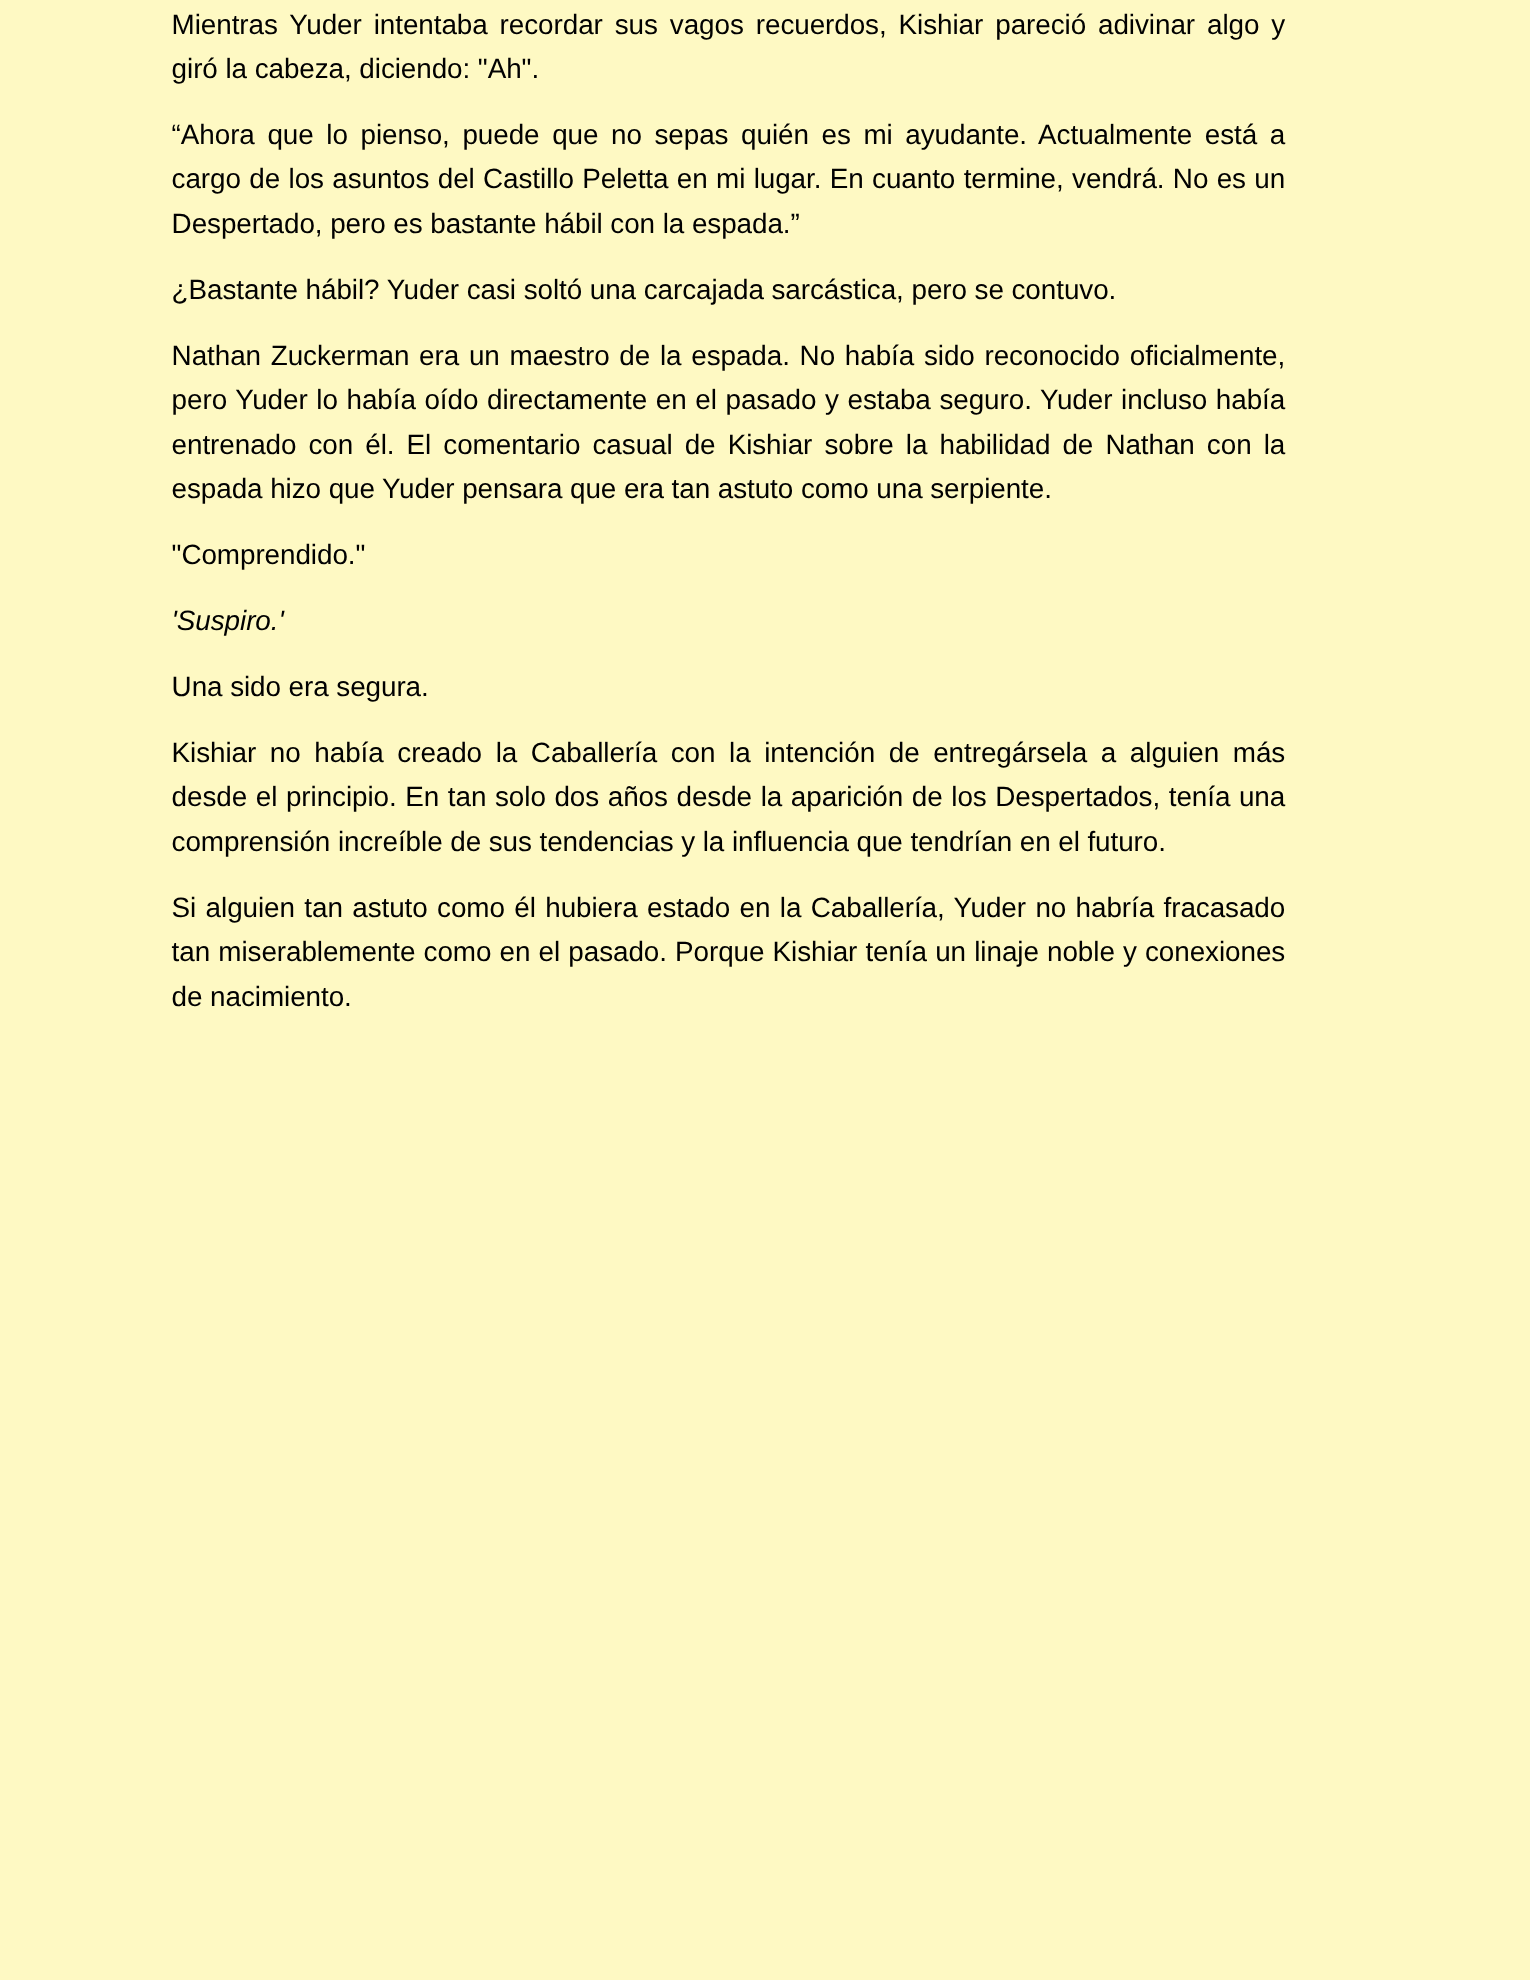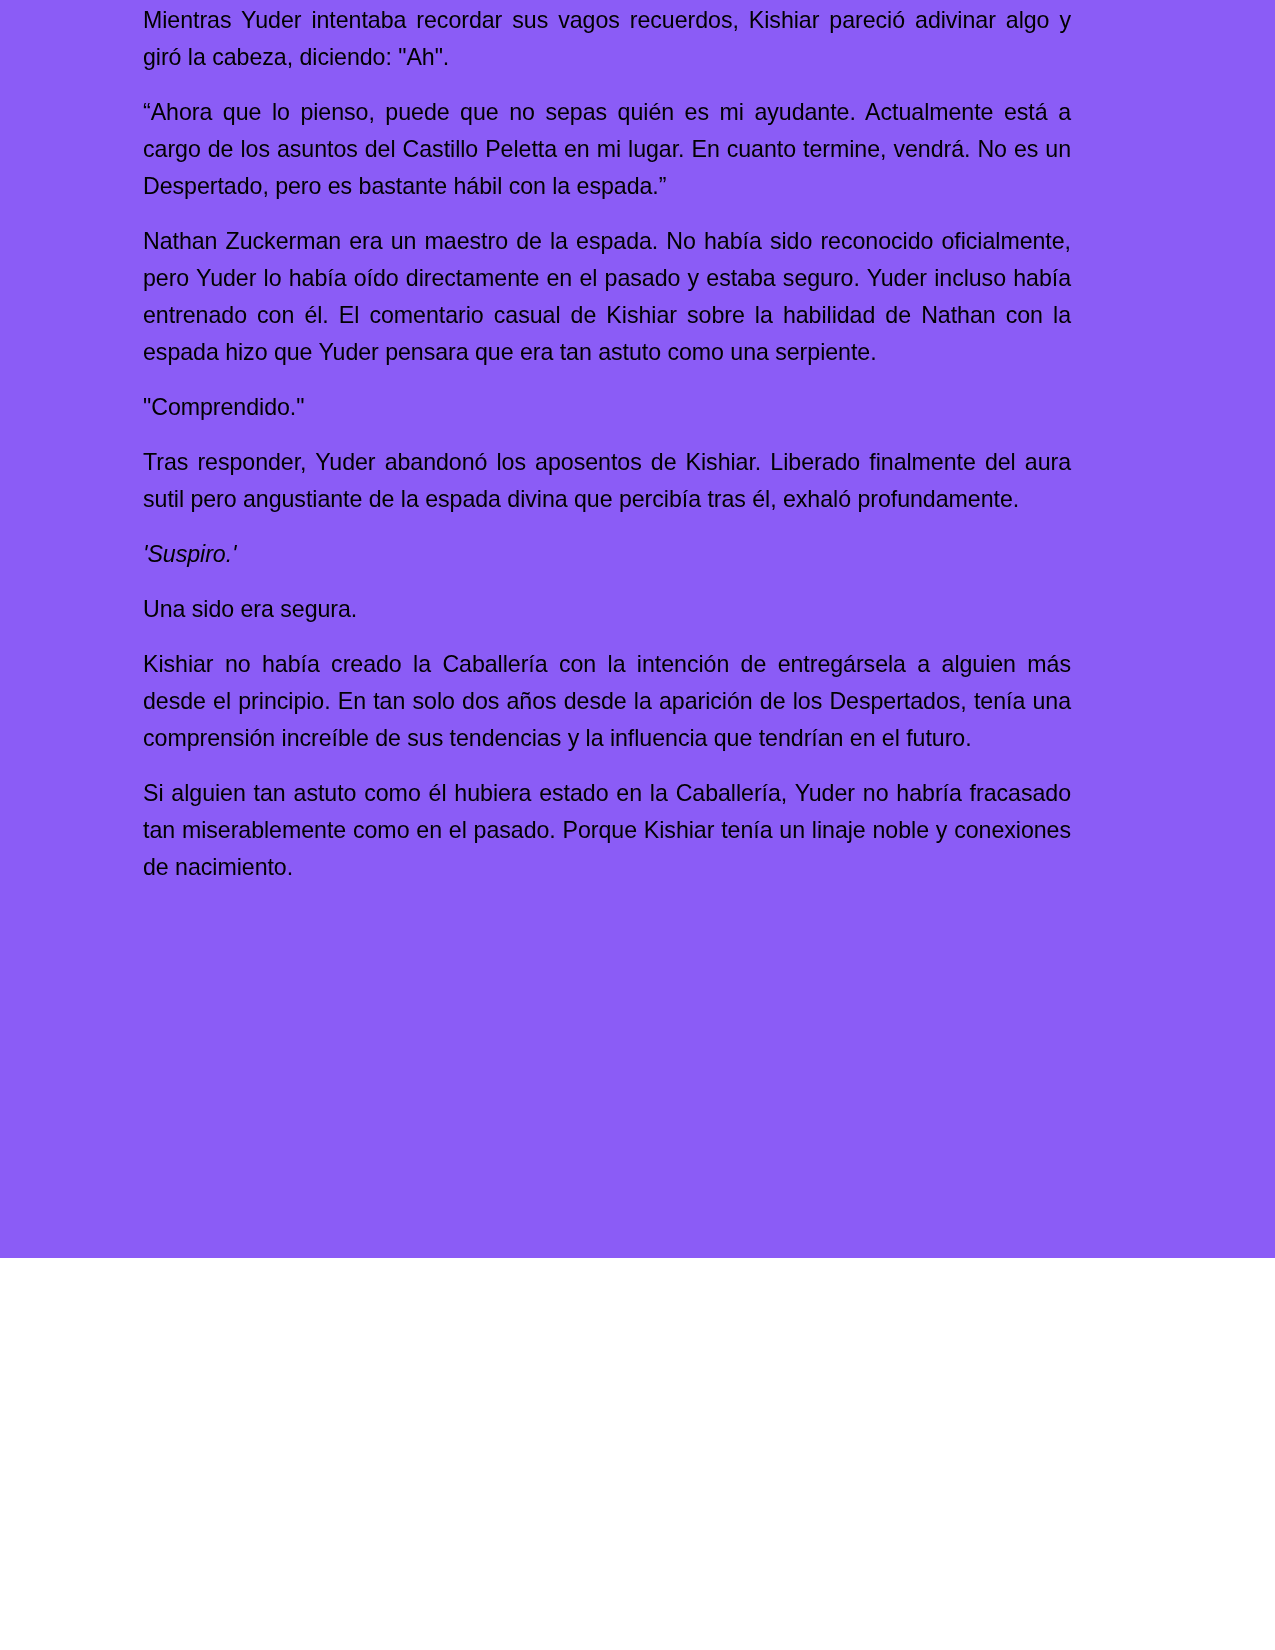--- a/index.html
+++ b/index.html
@@ -9,23 +9,23 @@
     background: #ffffff;
   }
   body {
     font-family: "Liberation Sans", sans-serif;
     color: #000000;
     -webkit-font-smoothing: antialiased;
   }
   .page {
     position: relative;
     width: 1275px;
-    height: 1258px;
+    height: 1650px;
     margin: 0 auto;
-    background: #8b5cf6;
+    background: #fef9c3;
     overflow: hidden;
     box-sizing: border-box;
   }
   .content {
     position: absolute;
     left: 143px;
     top: 2px;
     width: 928px;
   }
   p.para {
@@ -50,21 +50,21 @@
   }
 </style>
 </head>
 <body>
 
 <div class="page">
   <div class="content" id="body-container">
 
   <p class="para">Mientras Yuder intentaba recordar sus vagos recuerdos, Kishiar pareció adivinar algo y giró la cabeza, diciendo: "Ah".</p>
       <p class="para">“Ahora que lo pienso, puede que no sepas quién es mi ayudante. Actualmente está a cargo de los asuntos del Castillo Peletta en mi lugar. En cuanto termine, vendrá. No es un Despertado, pero es bastante hábil con la espada.”</p>
+      <p class="para">¿Bastante hábil? Yuder casi soltó una carcajada sarcástica, pero se contuvo.</p>
       <p class="para">Nathan Zuckerman era un maestro de la espada. No había sido reconocido oficialmente, pero Yuder lo había oído directamente en el pasado y estaba seguro. Yuder incluso había entrenado con él. El comentario casual de Kishiar sobre la habilidad de Nathan con la espada hizo que Yuder pensara que era tan astuto como una serpiente.</p>
       <p class="para">"Comprendido."</p>
-      <p class="para">Tras responder, Yuder abandonó los aposentos de Kishiar. Liberado finalmente del aura sutil pero angustiante de la espada divina que percibía tras él, exhaló profundamente.</p>
       <p class="para italic">'Suspiro.'</p>
       <p class="para">Una sido era segura.</p>
       <p class="para">Kishiar no había creado la Caballería con la intención de entregársela a alguien más desde el principio. En tan solo dos años desde la aparición de los Despertados, tenía una comprensión increíble de sus tendencias y la influencia que tendrían en el futuro.</p>
       <p class="para">Si alguien tan astuto como él hubiera estado en la Caballería, Yuder no habría fracasado tan miserablemente como en el pasado. Porque Kishiar tenía un linaje noble y conexiones de nacimiento.</p>
     </div>
 </div>
 
 </body></html>

